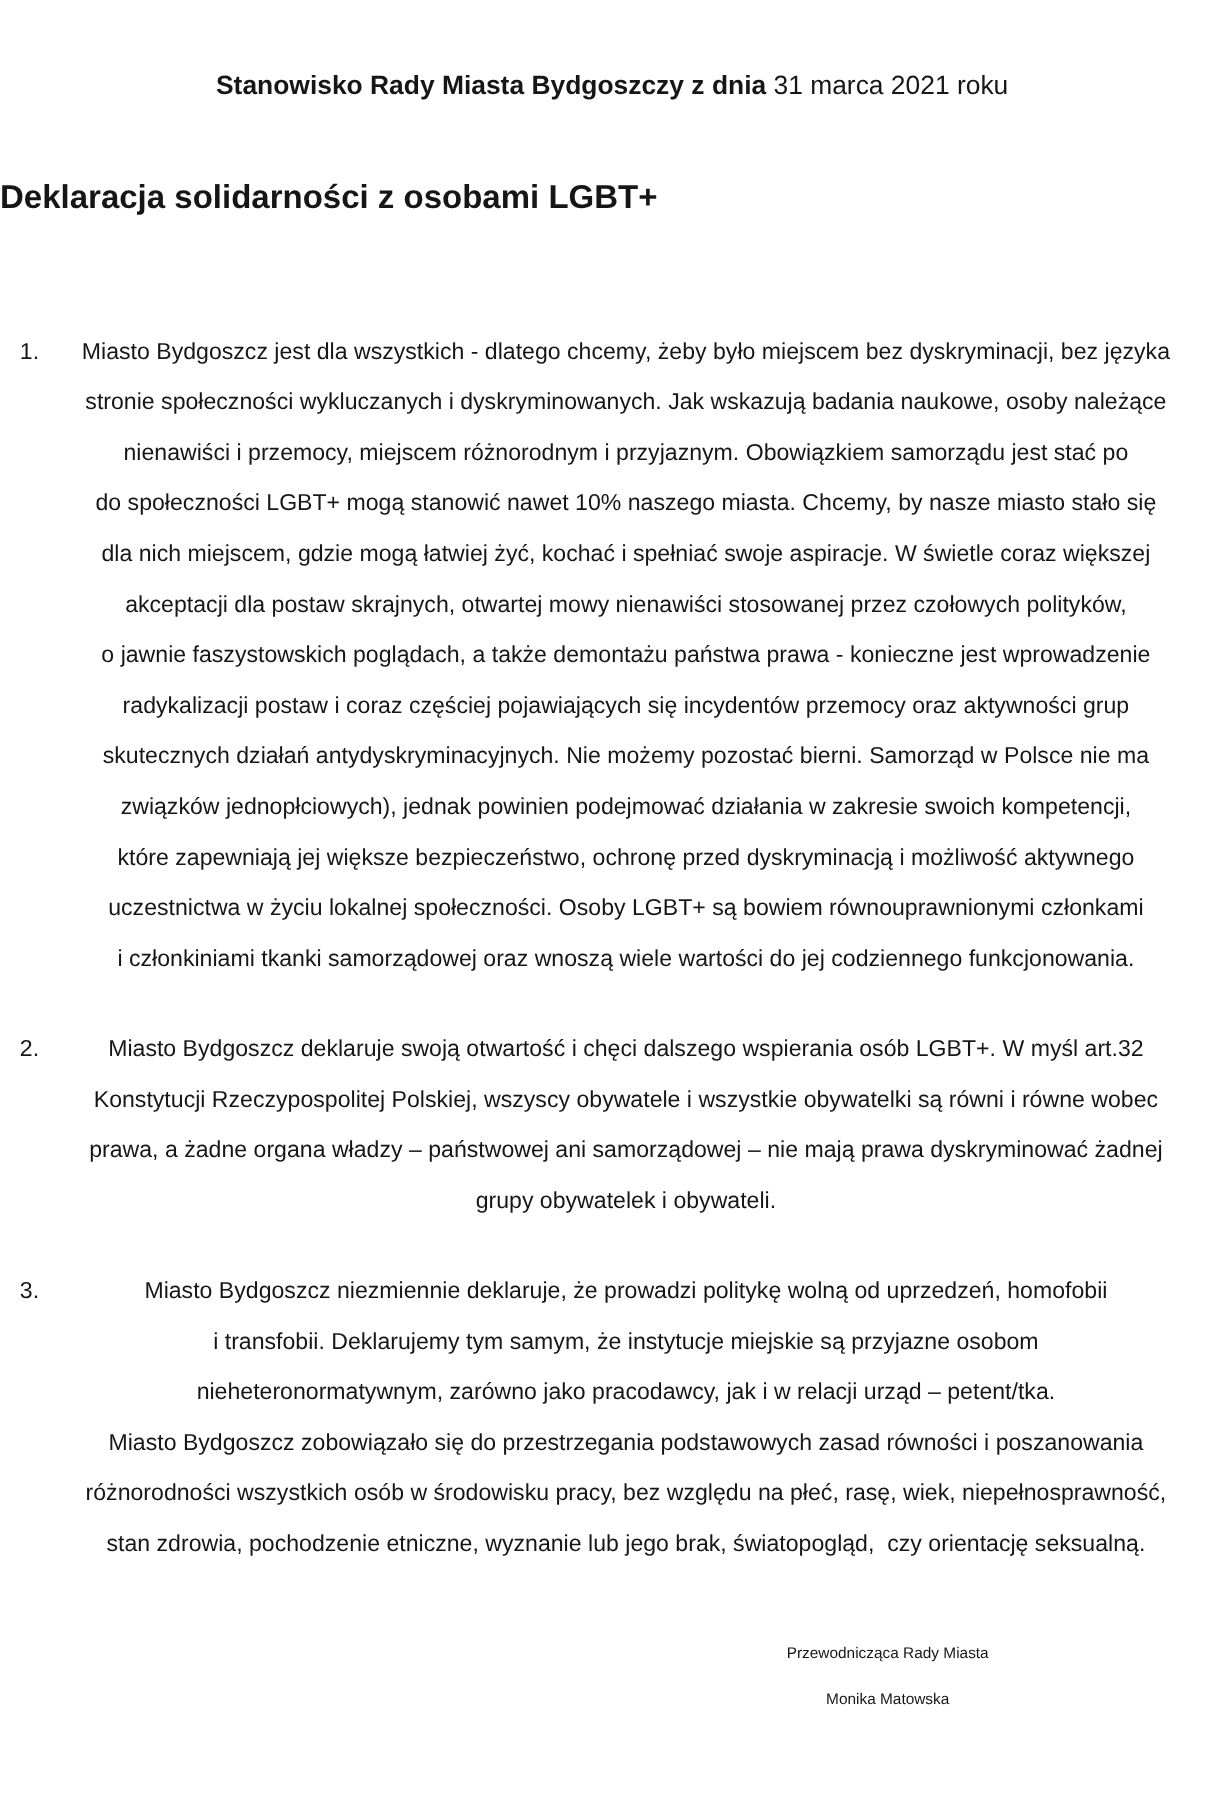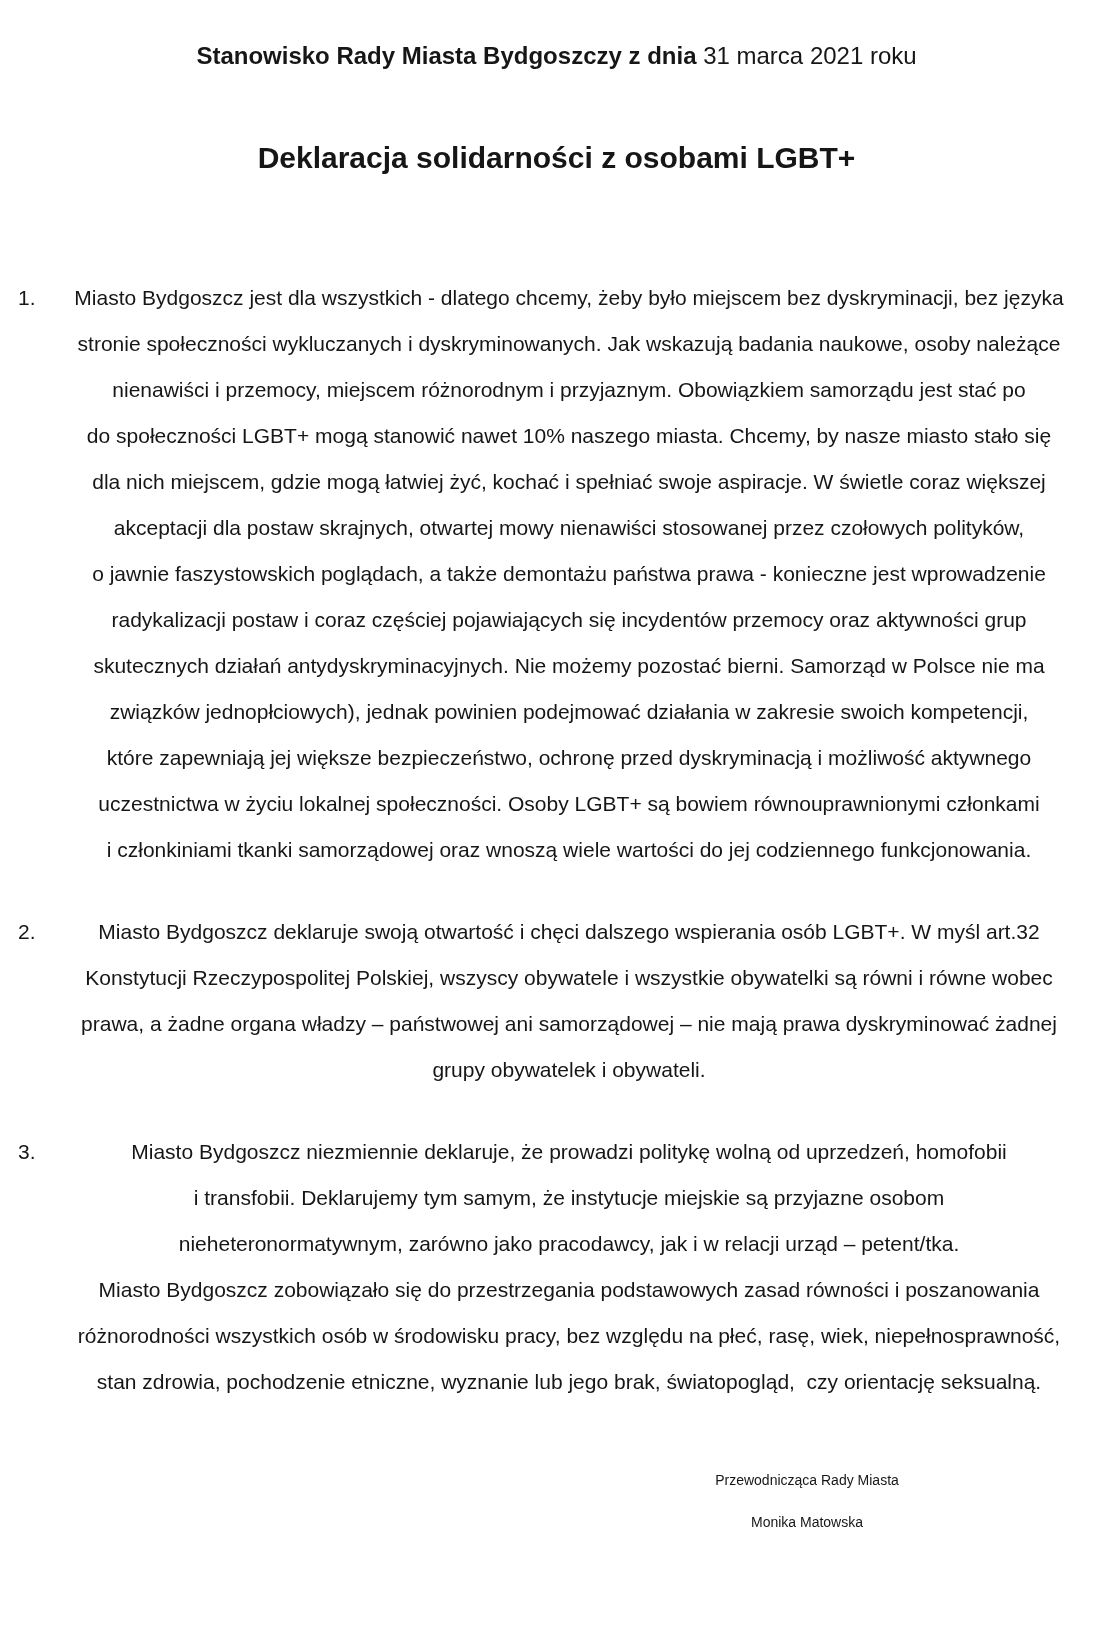--- a/index.html
+++ b/index.html
@@ -5,38 +5,37 @@
   html, body {
     margin: 0;
     padding: 0;
     background: #ffffff;
   }
   .page {
     position: relative;
     width: 1113px;
     height: 1635px;
     box-sizing: border-box;
-    padding-top: 42px;
+    padding-top: 64px;
     background: #ffffff;
     color: #161616;
     font-family: "Liberation Sans", sans-serif;
     overflow: hidden;
   }
   .doc-header {
     text-align: center;
     font-size: 24px;
     line-height: 28px;
     white-space: pre;
   }
   .doc-header .bold {
     font-weight: 700;
   }
   .doc-title {
     margin: 70px 0 0 0;
-    text-align: center;
     font-size: 30px;
     line-height: 36px;
     font-weight: 700;
   }
   .content {
     margin-top: 99px;
     padding-left: 18px;
     padding-right: 20px;
   }
   .para {

